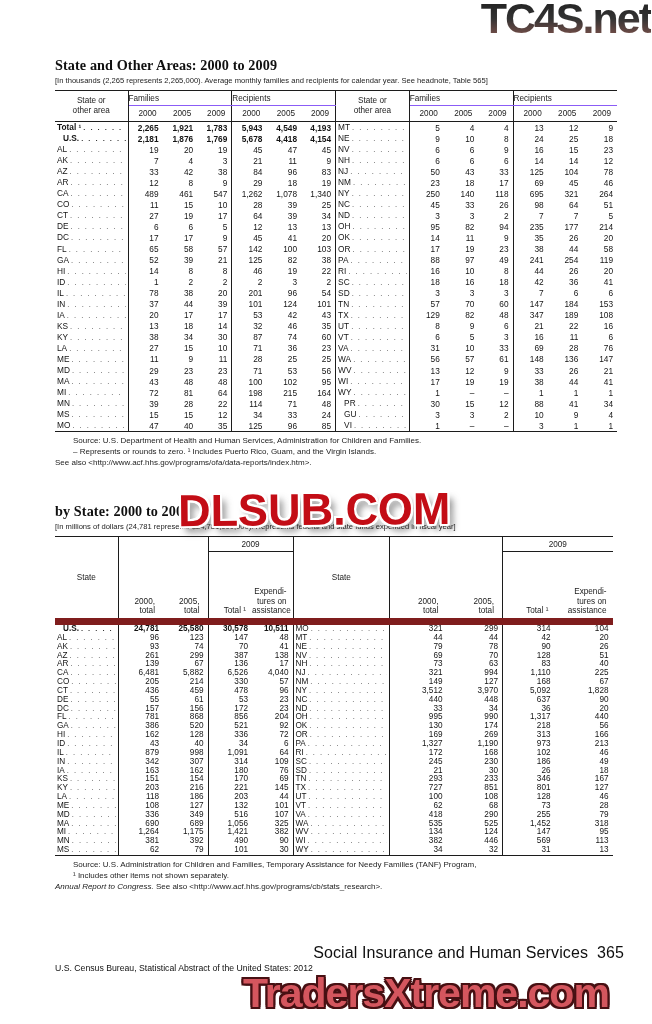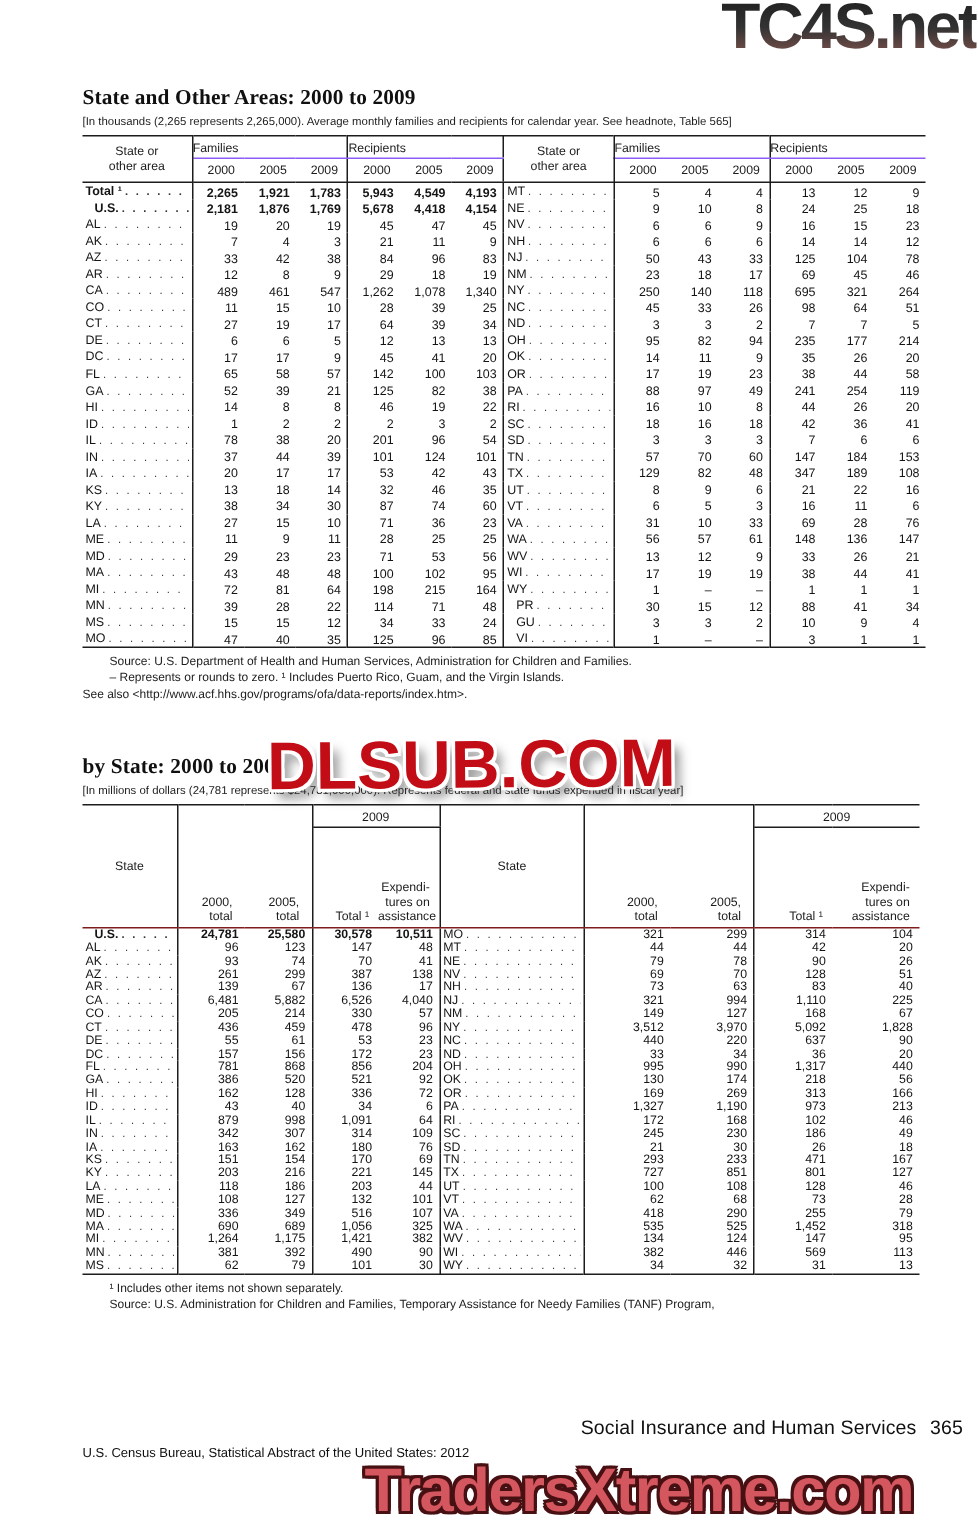--- a/index.html
+++ b/index.html
@@ -66,27 +66,27 @@
   #t567 table.halfR col.c1{width:56px;}
   #t567 table.halfR col.c2{width:52px;}
   #t567 table.halfR col.c3{width:58px;}
   #t567 .lblh{border-right:1px solid #1c1c1c;text-align:center;vertical-align:middle;}
   #t567 th.ytot{vertical-align:bottom;text-align:right;padding-right:8px;
                 white-space:pre-line;line-height:9.6px;padding-bottom:2px;}
   #t567 th.y05{border-right:1px solid #1c1c1c;margin-top:34px;}
   #t567 th.g09{height:14px;text-align:center;border-bottom:1px solid #1c1c1c;}
   #t567 th.sub{height:64px;vertical-align:bottom;text-align:right;white-space:pre-line;
                line-height:9.6px;padding-bottom:2px;padding-right:6px;}
-  #t567 thead .bot{border-bottom:1px solid #7f1d1d;}
+  #t567 thead .bot{border-bottom:7px solid #7f1d1d;}
   #t567 td{height:8.85px;line-height:8.85px;font-size:8.2px;}
   #t567 td.lbl{border-right:1px solid #1c1c1c;}
   #t567 td.c1{border-right:1px solid #1c1c1c;}
 
   
-  .footer-right{position:absolute;top:944px;right:10px;font-size:13px;color:#101010;
+  .footer-right{position:absolute;top:944px;right:28px;font-size:16px;color:#101010;
                 letter-spacing:.1px;}
   .footer-right .pgnum{margin-left:9px;}
   .footer-left{position:absolute;top:963px;left:55px;font-size:8.7px;color:#101010;}
 
   
   .wm{position:absolute;font-family:"Liberation Sans", sans-serif;font-weight:900;
       white-space:nowrap;z-index:50;pointer-events:none;}
   #wm-tc4s{
     top:-6px;right:1px;font-size:43px;letter-spacing:-2px;
     background:linear-gradient(180deg,#1f1f1f 8%,#333333 50%,#8a5850 96%);
@@ -1442,21 +1442,21 @@
             <td class="num c3">1,828</td>
           </tr>
           <tr>
             <td class="lbl">
               <div class="lblwrap">
                 <span class="lt">NC</span>
                 <span class="dots">. . . . . . . . . . . . . . . . .</span>
               </div>
             </td>
             <td class="num c0">440</td>
-            <td class="num c1">220</td>
+            <td class="num c1">448</td>
             <td class="num c2">637</td>
             <td class="num c3">90</td>
           </tr>
           <tr>
             <td class="lbl">
               <div class="lblwrap">
                 <span class="lt">ND</span>
                 <span class="dots">. . . . . . . . . . . . . . . . .</span>
               </div>
             </td>
@@ -1551,21 +1551,21 @@
           </tr>
           <tr>
             <td class="lbl">
               <div class="lblwrap">
                 <span class="lt">TN</span>
                 <span class="dots">. . . . . . . . . . . . . . . . .</span>
               </div>
             </td>
             <td class="num c0">293</td>
             <td class="num c1">233</td>
-            <td class="num c2">471</td>
+            <td class="num c2">346</td>
             <td class="num c3">167</td>
           </tr>
           <tr>
             <td class="lbl">
               <div class="lblwrap">
                 <span class="lt">TX</span>
                 <span class="dots">. . . . . . . . . . . . . . . . .</span>
               </div>
             </td>
             <td class="num c0">727</td>
@@ -1655,22 +1655,23 @@
             <td class="num c0">34</td>
             <td class="num c1">32</td>
             <td class="num c2">31</td>
             <td class="num c3">13</td>
           </tr>
         </tbody>
     </table>
   </div>
 
   <div class="notes">
+    <p class="ind1">Source: U.S. Administration for Children and Families, Temporary Assistance for Needy Families (TANF) Program,</p>
     <p class="ind1">¹ Includes other items not shown separately.</p>
-    <p class="ind1">Source: U.S. Administration for Children and Families, Temporary Assistance for Needy Families (TANF) Program,</p>
+    <p><span class="it">Annual Report to Congress.</span><span> See also &lt;http://www.acf.hhs.gov/programs/cb/stats_research&gt;.</span></p>
   </div>
 </section>
 
 <div class="footer-right">
   <span>Social Insurance and Human Services</span><span class="pgnum">365</span>
 </div>
 <div class="footer-left">U.S. Census Bureau, Statistical Abstract of the United States: 2012</div>
 
 <div class="wm" id="wm-tc4s">TC4S.net</div>
 <div class="wm" id="wm-dlsub">DLSUB.COM</div>

